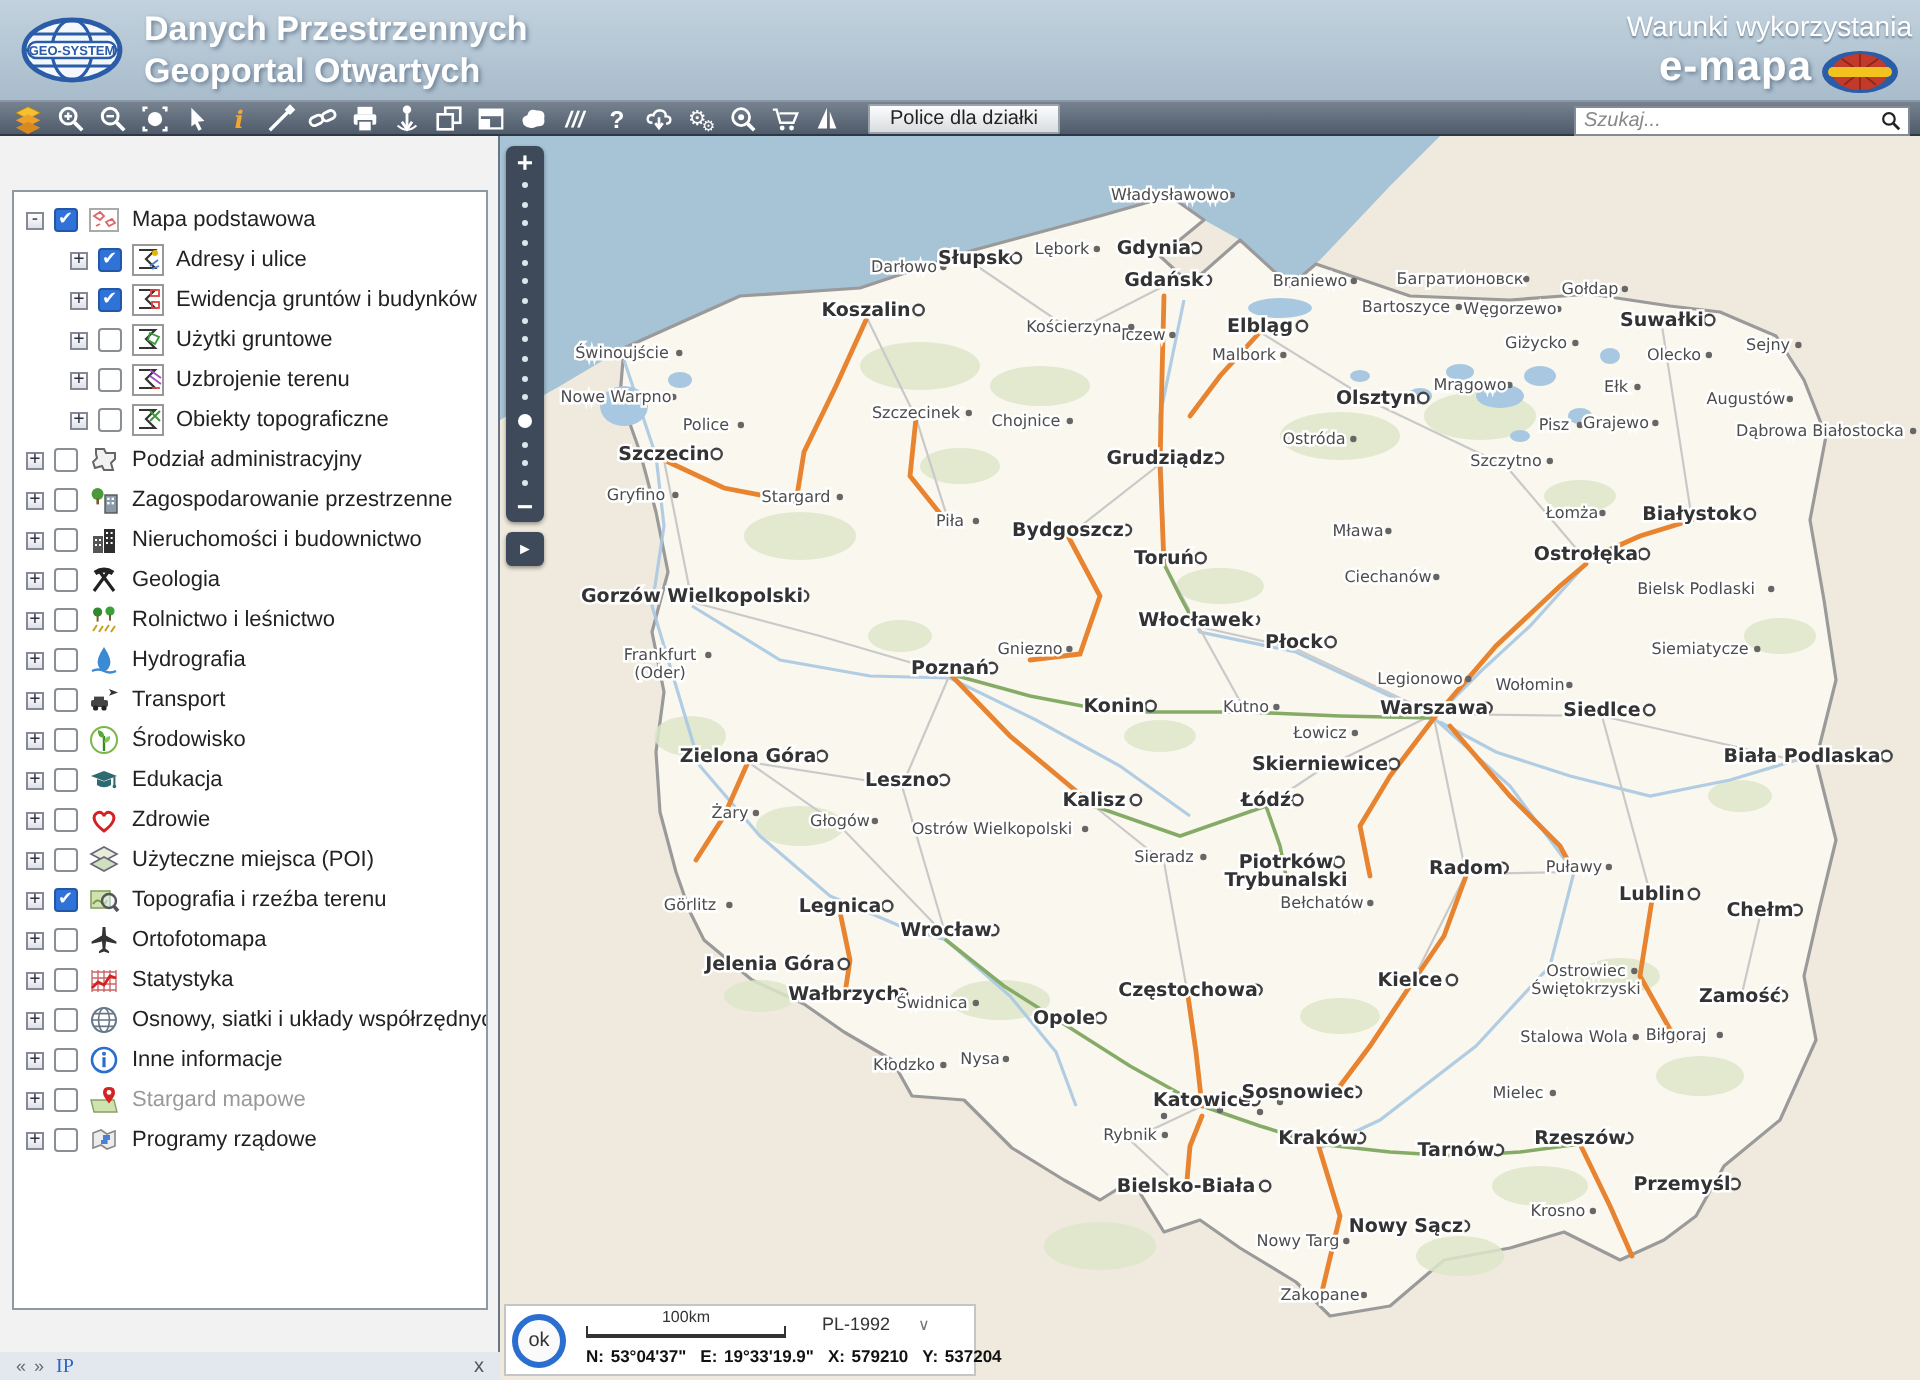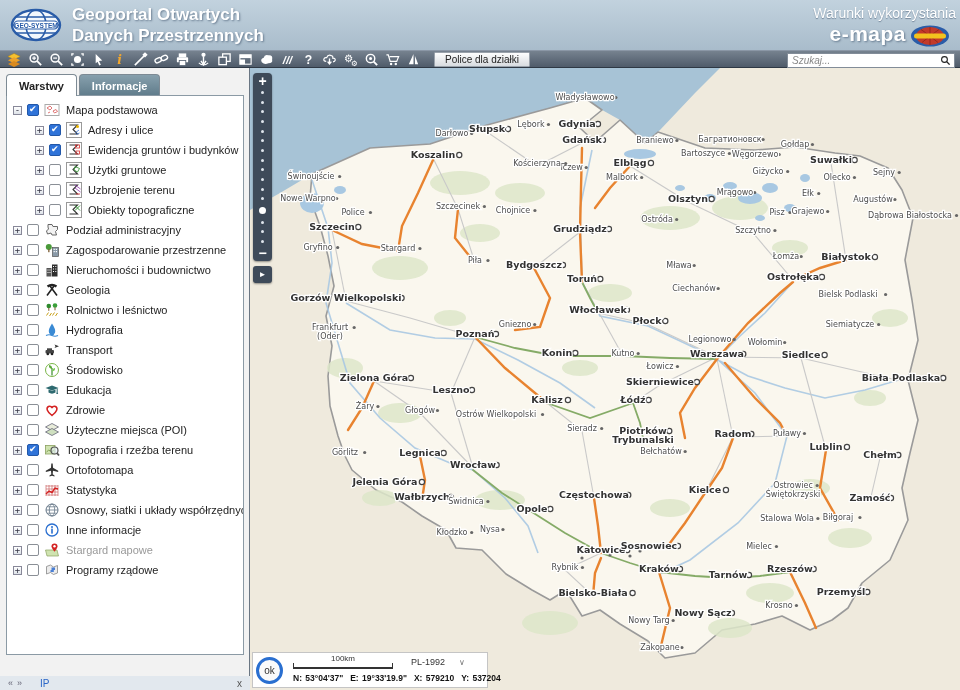--- a/index.html
+++ b/index.html
@@ -60,21 +60,21 @@
   .trow .cb.checked::after { content:"✔"; position:absolute; left:1px; top:-1px; color:#fff; font-size:9px; }
   .trow .licon { width:17px; height:16px; margin-left:5px; flex:0 0 auto; }
   .trow .licon svg { width:16px; height:16px; display:block; }
   .trow .lbl { margin-left:5px; white-space:nowrap; cursor:pointer; }
   .trow.grayed .lbl { color:#999; }
   .sfoot { position:absolute; left:6px; top:592px; width:238px; font-size:11px; }
   .sfoot a { color:#2a66c8; text-decoration:none; margin-right:9px; cursor:pointer; }
   .sbottom { position:absolute; left:0px; top:608px; width:250px; height:14px; background:#e2e8ee;
     font-size:10px; color:#556; padding:0 8px; display:flex; align-items:center; }
   .sbottom .pg { color:#667; margin-right:4px; cursor:pointer; font-size:9px; }
-  .sbottom .ip { color:#2a66c8; margin-left:14px; text-decoration:none; cursor:pointer; }
+  .sbottom .ip { color:#2a66c8; margin-left:2px; text-decoration:none; cursor:pointer;font-family:Liberation Serif, serif; }
   .sbottom .closex { margin-left:auto; color:#555; cursor:pointer; }
 
   
   #map-svg { position:absolute; left:0; top:0; }
   .zoombar { position:absolute; left:3px; top:5px; width:19px; height:188px; background:#3e4a59;
     border-radius:4px; box-shadow:0 1px 2px rgba(0,0,0,.4); display:flex; flex-direction:column;
     align-items:center; color:#fff; }
   .zoombar .zbtn { font-size:14px; font-weight:bold; height:16px; line-height:16px; cursor:pointer; }
   .zoombar .dots { flex:1; display:flex; flex-direction:column; justify-content:space-between;
     align-items:center; padding:2px 0; }
@@ -104,22 +104,22 @@
 
 <div class="header">
   <svg class="gs-logo" viewBox="0 0 52 34">
     <ellipse cx="26" cy="17" rx="24" ry="15" fill="#f4f8fc" stroke="#2a5ca8" stroke-width="2.4"></ellipse>
     <ellipse cx="26" cy="17" rx="10" ry="15" fill="none" stroke="#2a5ca8" stroke-width="1.6"></ellipse>
     <path d="M2 17h48M6 9h40M6 25h40" stroke="#2a5ca8" stroke-width="1.6" fill="none"></path>
     <rect x="4" y="13" width="44" height="8" rx="4" fill="#fff" stroke="#2a5ca8" stroke-width="1.2"></rect>
     <text x="26" y="19.5" text-anchor="middle" font-size="6.5" font-weight="bold" fill="#2a5ca8" font-family="Liberation Sans,sans-serif">GEO-SYSTEM</text>
   </svg>
   <div class="titles">
+    <div>Danych Przestrzennych</div>
     <div>Geoportal Otwartych</div>
-    <div>Danych Przestrzennych</div>
   </div>
   <a class="terms">Warunki wykorzystania</a>
   <div class="brand">e-mapa</div>
   <svg class="brand-logo" viewBox="0 0 40 22">
     <ellipse cx="20" cy="11" rx="19" ry="10.5" fill="#2a5ca8"></ellipse>
     <ellipse cx="20" cy="11" rx="14" ry="9" fill="#c23a2a"></ellipse>
     <path d="M6 11h28M20 2v18M11 4.5c6 4 12 9 17 13M29 4.5c-6 4-12 9-17 13" stroke="#8a2418" stroke-width=".8" fill="none"></path>
     <rect x="4" y="8.5" width="32" height="5" rx="2.5" fill="#f2c21e"></rect>
   </svg>
 </div>
@@ -263,24 +263,20 @@
     <svg viewBox="0 0 16 16">
       <circle cx="6.5" cy="6.5" r="4.2" fill="none" stroke="#222" stroke-width="1.6"></circle>
       <path d="M9.8 9.8 L14 14" stroke="#222" stroke-width="2"></path>
     </svg>
   </div>
 </div>
 
 <div class="content">
 
   <div class="sidebar">
-    <div class="tabs" id="tabs">
-        <div class="tab active">Warstwy</div>
-        <div class="tab inactive">Informacje</div>
-      </div>
     <div class="treebox" id="layer-tree">
         <div class="trow" style="padding-left: 6px;">
           <span class="exp">-</span>
           <span class="cb checked"></span>
           <span class="licon">
             <svg viewBox="0 0 16 16">
               <rect x="1" y="2.5" width="14" height="11" fill="#fff" stroke="#aaa"></rect>
               <path d="M3 6l3-2 2 2-2 2Z M9 9l3-1.5 1.5 2-3 1.5Z M4 11l2-1" fill="none" stroke="#d66" stroke-width=".9"></path>
             </svg>
           </span>

